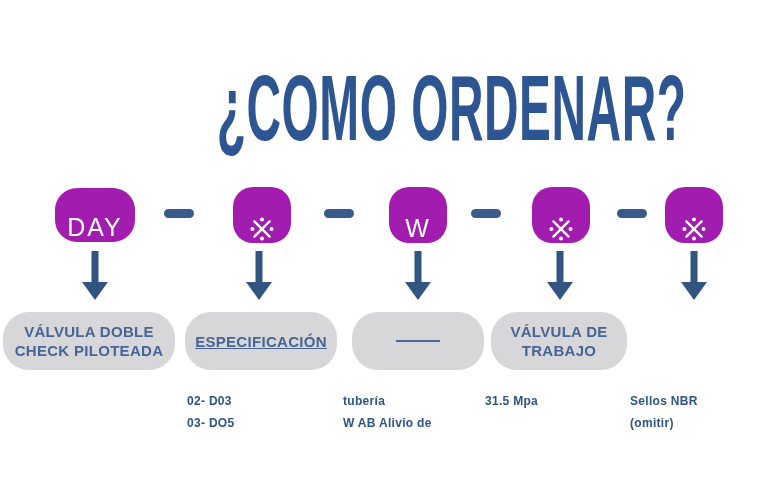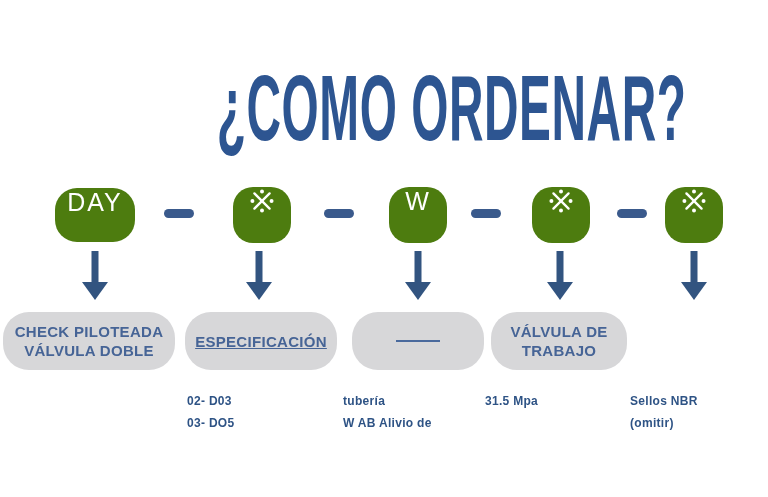--- a/index.html
+++ b/index.html
@@ -24,23 +24,23 @@
     transform-origin:50% 50%;
     white-space:nowrap;
     letter-spacing:1px;
   }
 
   
   .badge{
     position:absolute;
     top:187px;
     height:56px;
-    background:#4d7c0f;
+    background:#a21caf;
     border-radius:20px;
-    display:flex;align-items:flex-start;justify-content:center;
+    display:flex;align-items:flex-end;justify-content:center;
     color:#ffffff;
   }
   .badge.text{font-size:25px;letter-spacing:2px;font-weight:400;}
   .badge-day{left:55px;width:80px;border-radius:22px;top:188px;height:54px;}
   .badge-1{left:233px;width:58px;}
   .badge-w{left:389px;width:58px;}
   .badge-2{left:532px;width:58px;}
   .badge-3{left:665px;width:58px;}
   .badge svg{display:block;}
 
@@ -181,22 +181,22 @@
   <svg class="arrow arrow-4" viewBox="0 0 26 50">
     <rect x="9.5" y="0" width="7" height="33" fill="#325480"></rect>
     <polygon points="0,31 26,31 13,49" fill="#325480"></polygon>
   </svg>
   <svg class="arrow arrow-5" viewBox="0 0 26 50">
     <rect x="9.5" y="0" width="7" height="33" fill="#325480"></rect>
     <polygon points="0,31 26,31 13,49" fill="#325480"></polygon>
   </svg>
 
   <div class="graybox graybox-1">
+    <span>VÁLVULA DOBLE</span>
     <span>CHECK PILOTEADA</span>
-    <span>VÁLVULA DOBLE</span>
   </div>
   <div class="graybox graybox-2">
     <span>ESPECIFICACIÓN</span>
   </div>
   <div class="graybox graybox-3">
     <span class="blank-line"></span>
   </div>
   <div class="graybox graybox-4">
     <span>VÁLVULA DE</span>
     <span>TRABAJO</span>

